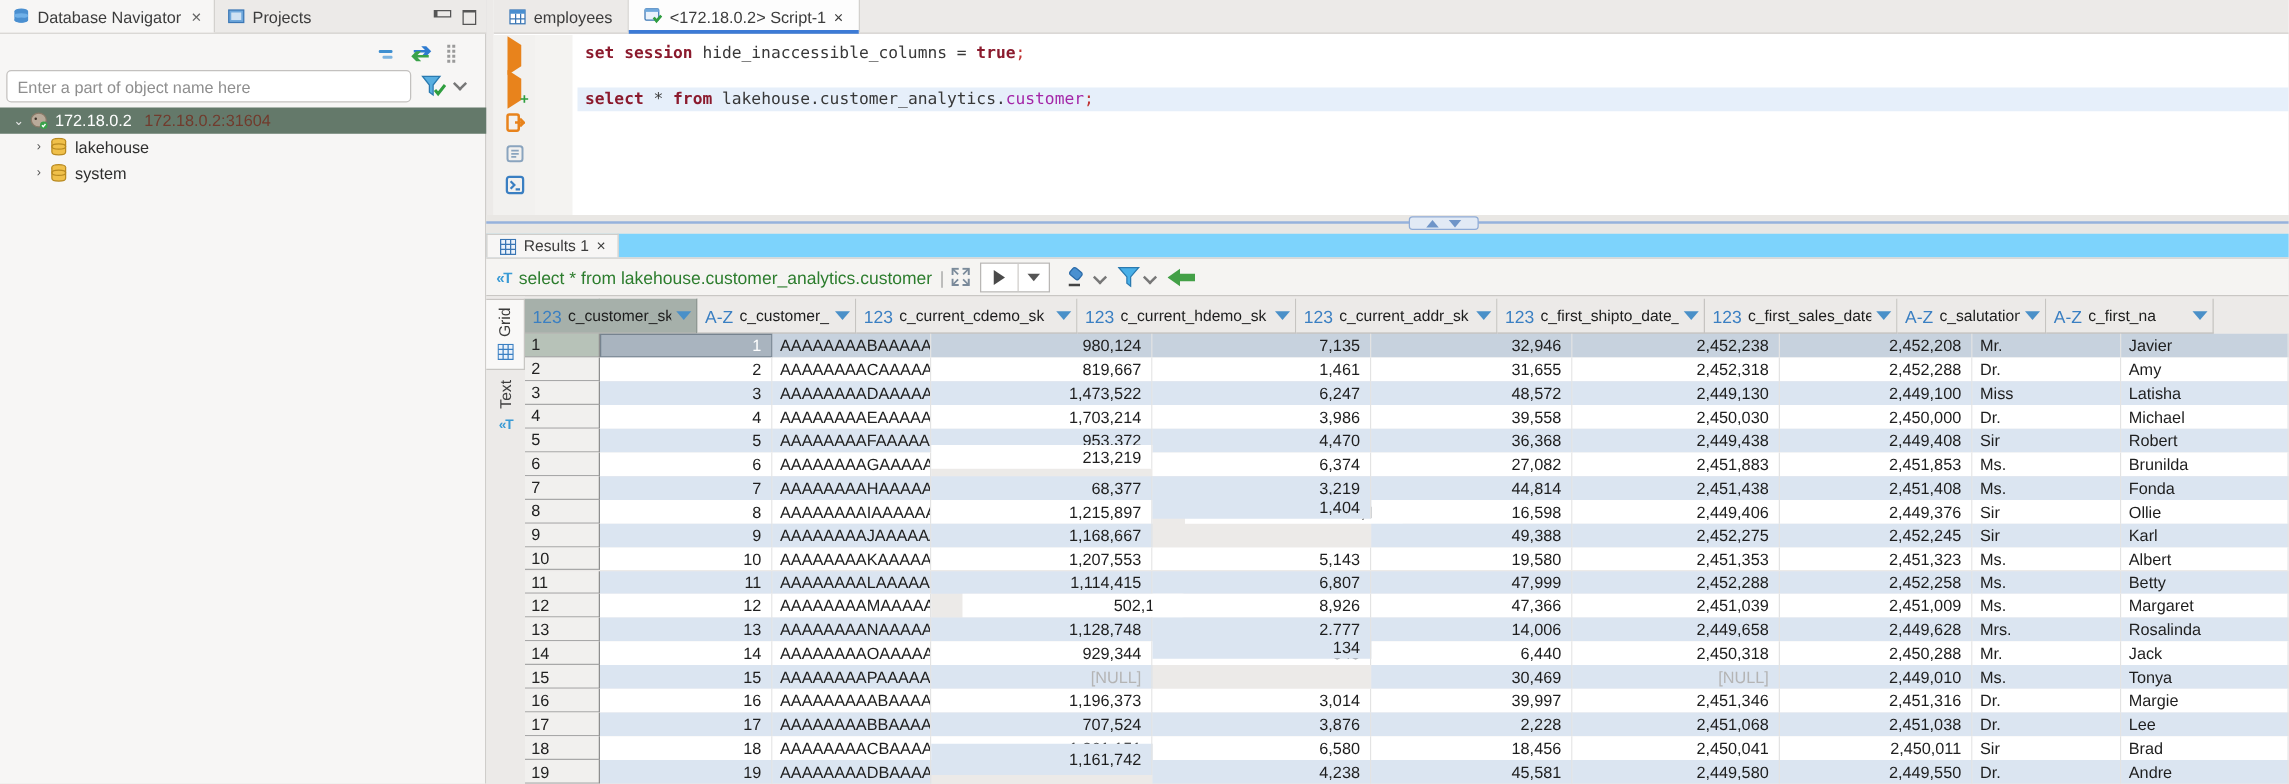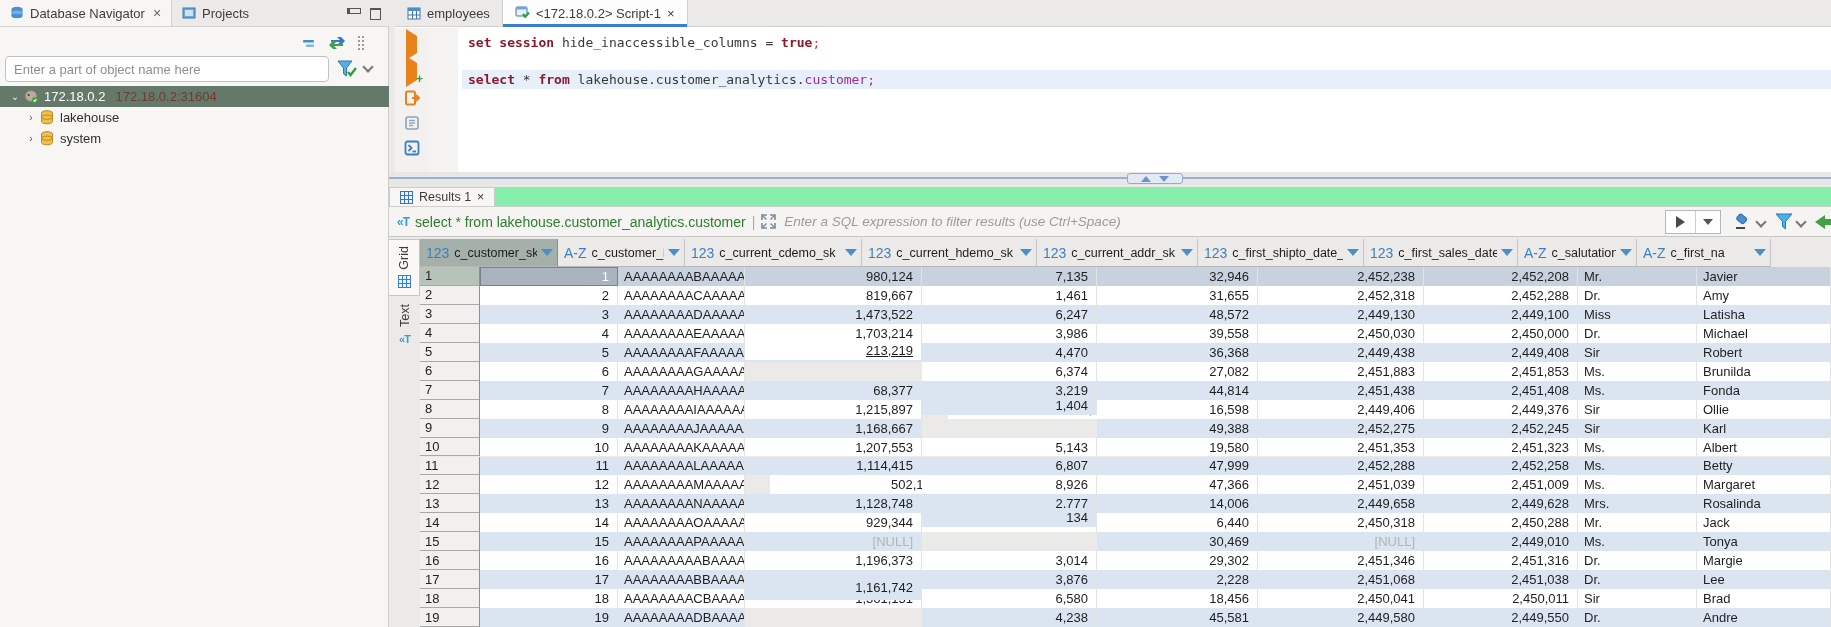--- a/index.html
+++ b/index.html
@@ -60,21 +60,21 @@
   .play-plus { position:absolute; right:-6px; bottom:-4px; color:#2f9e3f; font-size:12px; font-weight:bold; line-height:10px; }
 
   
   #sash { left:389px; top:172px; width:1442px; height:15px; background:#e9e7e4; }
   #sash-line { left:389px; top:177px; width:1442px; height:2px; background:#96b2dc; }
   #sash-btn { left:1127px; top:173px; width:56px; height:11px; background:#e2eaf5; border:1px solid #8fabd6; border-radius:3px; display:flex; align-items:center; justify-content:center; gap:8px; }
   .tri-up { width:0; height:0; border-left:5px solid transparent; border-right:5px solid transparent; border-bottom:6px solid #6f95c8; }
   .tri-dn { width:0; height:0; border-left:5px solid transparent; border-right:5px solid transparent; border-top:6px solid #6f95c8; }
 
   
-  #res-tabbar { left:389px; top:187px; width:1442px; height:19px; background:#86efac; display:flex; }
+  #res-tabbar { left:389px; top:187px; width:1442px; height:19px; background:#7dd3fc; display:flex; }
   .res-tab { display:flex; align-items:center; gap:6px; padding:0 10px; font-size:12.5px; background:#f7f6f5; border:1px solid #cfcdca; border-bottom:none; color:#3c3c3c; }
   #res-filterbar { left:389px; top:206px; width:1442px; height:31px; background:#f5f4f2; border-top:1px solid #d0cecb; border-bottom:1px solid #c9c7c4; display:flex; align-items:center; }
   .ft-icon { font-size:12px; font-weight:bold; color:#3a9bd5; margin:0 6px 0 8px; letter-spacing:-1px; }
   #res-query { color:#2d7d2e; font-size:14px; white-space:nowrap; }
   .ft-sep { color:#a9a9a9; margin:0 6px; font-size:14px; }
   #res-placeholder { font-style:italic; color:#9b9b9b; font-size:13.5px; white-space:nowrap; overflow:hidden; flex:1; }
   #apply-box { width:56px; height:24px; background:#fff; border:1px solid #b9b7b5; display:flex; align-items:center; margin-right:12px; }
   #apply-box .p { width:0; height:0; border-left:9px solid #4a4a4a; border-top:6px solid transparent; border-bottom:6px solid transparent; margin:0 auto; }
   #apply-box .d { border-left:1px solid #cfcdca; height:100%; display:flex; align-items:center; padding:0 7px; }
   .dd-tri { width:0; height:0; border-left:5px solid transparent; border-right:5px solid transparent; border-top:6px solid #555; }
@@ -291,21 +291,20 @@
   <div id="res-filterbar" class="abs">
     <span class="ft-icon">«T</span>
     <span id="res-query">select * from lakehouse.customer_analytics.customer</span>
     <span class="ft-sep">|</span>
     <span style="margin-right:8px">
       <svg width="15" height="15" viewBox="0 0 15 15">
           <path d="M1 6V1h5M9 1h5v5M14 9v5H9M6 14H1V9" fill="none" stroke="#7a8a9a" stroke-width="1.6"></path>
           <path d="M1 1l4.5 4.5M14 1 9.5 5.5M14 14 9.5 9.5M1 14l4.5-4.5" stroke="#7a8a9a" stroke-width="1.4"></path>
         </svg>
     </span>
-    <span id="res-placeholder">Enter a SQL expression to filter results (use Ctrl+Space)</span>
     <span id="apply-box">
       <span class="p"></span>
       <span class="d">
           <span class="dd-tri"></span>
         </span>
     </span>
     <span class="fb-group">
       <span>
         <svg width="20" height="18" viewBox="0 0 20 18">
             <rect x="4" y="2" width="9" height="7" rx="2" transform="rotate(40 8 6)" fill="#4a90d0" stroke="#2a6aa8"></rect>
@@ -451,21 +450,21 @@
       <div class="g-cell r stripe" style="left: 745px; top: 342.8px; width: 177px; height: 18.95px;">953,372</div>
       <div class="g-cell r stripe" style="left: 922px; top: 342.8px; width: 175px; height: 18.95px;">4,470</div>
       <div class="g-cell r stripe" style="left: 1097px; top: 342.8px; width: 161px; height: 18.95px;">36,368</div>
       <div class="g-cell r stripe" style="left: 1258px; top: 342.8px; width: 166px; height: 18.95px;">2,449,438</div>
       <div class="g-cell r stripe" style="left: 1424px; top: 342.8px; width: 154px; height: 18.95px;">2,449,408</div>
       <div class="g-cell l stripe" style="left: 1578px; top: 342.8px; width: 119px; height: 18.95px;">Sir</div>
       <div class="g-cell l stripe" style="left: 1697px; top: 342.8px; width: 134px; height: 18.95px;">Robert</div>
       <div class="g-gutter-cell" style="top: 361.75px; height: 18.95px;">6</div>
       <div class="g-cell r white" style="left: 480px; top: 361.75px; width: 138px; height: 18.95px;">6</div>
       <div class="g-cell l white" style="left: 618px; top: 361.75px; width: 127px; height: 18.95px;">AAAAAAAAGAAAAAAA</div>
-      <div class="g-cell r white" style="left: 745px; top: 341px; width: 177px; height: 18.95px; text-decoration: underline;">213,219</div>
+      <div class="g-cell r white" style="left: 745px; top: 356px; width: 177px; height: 18.95px;">213,219</div>
       <div class="g-cell r white" style="left: 922px; top: 361.75px; width: 175px; height: 18.95px;">6,374</div>
       <div class="g-cell r white" style="left: 1097px; top: 361.75px; width: 161px; height: 18.95px;">27,082</div>
       <div class="g-cell r white" style="left: 1258px; top: 361.75px; width: 166px; height: 18.95px;">2,451,883</div>
       <div class="g-cell r white" style="left: 1424px; top: 361.75px; width: 154px; height: 18.95px;">2,451,853</div>
       <div class="g-cell l white" style="left: 1578px; top: 361.75px; width: 119px; height: 18.95px;">Ms.</div>
       <div class="g-cell l white" style="left: 1697px; top: 361.75px; width: 134px; height: 18.95px;">Brunilda</div>
       <div class="g-gutter-cell" style="top: 380.7px; height: 18.95px;">7</div>
       <div class="g-cell r stripe" style="left: 480px; top: 380.7px; width: 138px; height: 18.95px;">7</div>
       <div class="g-cell l stripe" style="left: 618px; top: 380.7px; width: 127px; height: 18.95px;">AAAAAAAAHAAAAAAA</div>
       <div class="g-cell r stripe" style="left: 745px; top: 380.7px; width: 177px; height: 18.95px;">68,377</div>
@@ -557,21 +556,21 @@
         <span class="nullv">[NULL]</span>
       </div>
       <div class="g-cell r stripe" style="left: 1424px; top: 532.3px; width: 154px; height: 18.95px;">2,449,010</div>
       <div class="g-cell l stripe" style="left: 1578px; top: 532.3px; width: 119px; height: 18.95px;">Ms.</div>
       <div class="g-cell l stripe" style="left: 1697px; top: 532.3px; width: 134px; height: 18.95px;">Tonya</div>
       <div class="g-gutter-cell" style="top: 551.25px; height: 18.95px;">16</div>
       <div class="g-cell r white" style="left: 480px; top: 551.25px; width: 138px; height: 18.95px;">16</div>
       <div class="g-cell l white" style="left: 618px; top: 551.25px; width: 127px; height: 18.95px;">AAAAAAAAABAAAAAA</div>
       <div class="g-cell r white" style="left: 745px; top: 551.25px; width: 177px; height: 18.95px;">1,196,373</div>
       <div class="g-cell r white" style="left: 922px; top: 551.25px; width: 175px; height: 18.95px;">3,014</div>
-      <div class="g-cell r white" style="left: 1097px; top: 551.25px; width: 161px; height: 18.95px;">29,302</div>
+      <div class="g-cell r white" style="left: 1097px; top: 551.25px; width: 161px; height: 18.95px;">39,997</div>
       <div class="g-cell r white" style="left: 1258px; top: 551.25px; width: 166px; height: 18.95px;">2,451,346</div>
       <div class="g-cell r white" style="left: 1424px; top: 551.25px; width: 154px; height: 18.95px;">2,451,316</div>
       <div class="g-cell l white" style="left: 1578px; top: 551.25px; width: 119px; height: 18.95px;">Dr.</div>
       <div class="g-cell l white" style="left: 1697px; top: 551.25px; width: 134px; height: 18.95px;">Margie</div>
       <div class="g-gutter-cell" style="top: 570.2px; height: 18.95px;">17</div>
       <div class="g-cell r stripe" style="left: 480px; top: 570.2px; width: 138px; height: 18.95px;">17</div>
       <div class="g-cell l stripe" style="left: 618px; top: 570.2px; width: 127px; height: 18.95px;">AAAAAAAABBAAAAAA</div>
       <div class="g-cell r stripe" style="left: 745px; top: 570.2px; width: 177px; height: 18.95px;">707,524</div>
       <div class="g-cell r stripe" style="left: 922px; top: 570.2px; width: 175px; height: 18.95px;">3,876</div>
       <div class="g-cell r stripe" style="left: 1097px; top: 570.2px; width: 161px; height: 18.95px;">2,228</div>
@@ -585,21 +584,21 @@
       <div class="g-cell r white" style="left: 745px; top: 589.15px; width: 177px; height: 18.95px;">1,361,151</div>
       <div class="g-cell r white" style="left: 922px; top: 589.15px; width: 175px; height: 18.95px;">6,580</div>
       <div class="g-cell r white" style="left: 1097px; top: 589.15px; width: 161px; height: 18.95px;">18,456</div>
       <div class="g-cell r white" style="left: 1258px; top: 589.15px; width: 166px; height: 18.95px;">2,450,041</div>
       <div class="g-cell r white" style="left: 1424px; top: 589.15px; width: 154px; height: 18.95px;">2,450,011</div>
       <div class="g-cell l white" style="left: 1578px; top: 589.15px; width: 119px; height: 18.95px;">Sir</div>
       <div class="g-cell l white" style="left: 1697px; top: 589.15px; width: 134px; height: 18.95px;">Brad</div>
       <div class="g-gutter-cell" style="top: 608.1px; height: 18.95px;">19</div>
       <div class="g-cell r stripe" style="left: 480px; top: 608.1px; width: 138px; height: 18.95px;">19</div>
       <div class="g-cell l stripe" style="left: 618px; top: 608.1px; width: 127px; height: 18.95px;">AAAAAAAADBAAAAAA</div>
-      <div class="g-cell r stripe" style="left: 745px; top: 575px; width: 177px; height: 25px;">1,161,742</div>
+      <div class="g-cell r stripe" style="left: 745px; top: 595px; width: 177px; height: 25px;">1,161,742</div>
       <div class="g-cell r stripe" style="left: 922px; top: 608.1px; width: 175px; height: 18.95px;">4,238</div>
       <div class="g-cell r stripe" style="left: 1097px; top: 608.1px; width: 161px; height: 18.95px;">45,581</div>
       <div class="g-cell r stripe" style="left: 1258px; top: 608.1px; width: 166px; height: 18.95px;">2,449,580</div>
       <div class="g-cell r stripe" style="left: 1424px; top: 608.1px; width: 154px; height: 18.95px;">2,449,550</div>
       <div class="g-cell l stripe" style="left: 1578px; top: 608.1px; width: 119px; height: 18.95px;">Dr.</div>
       <div class="g-cell l stripe" style="left: 1697px; top: 608.1px; width: 134px; height: 18.95px;">Andre</div>
     </div>
 
 </div>
 

